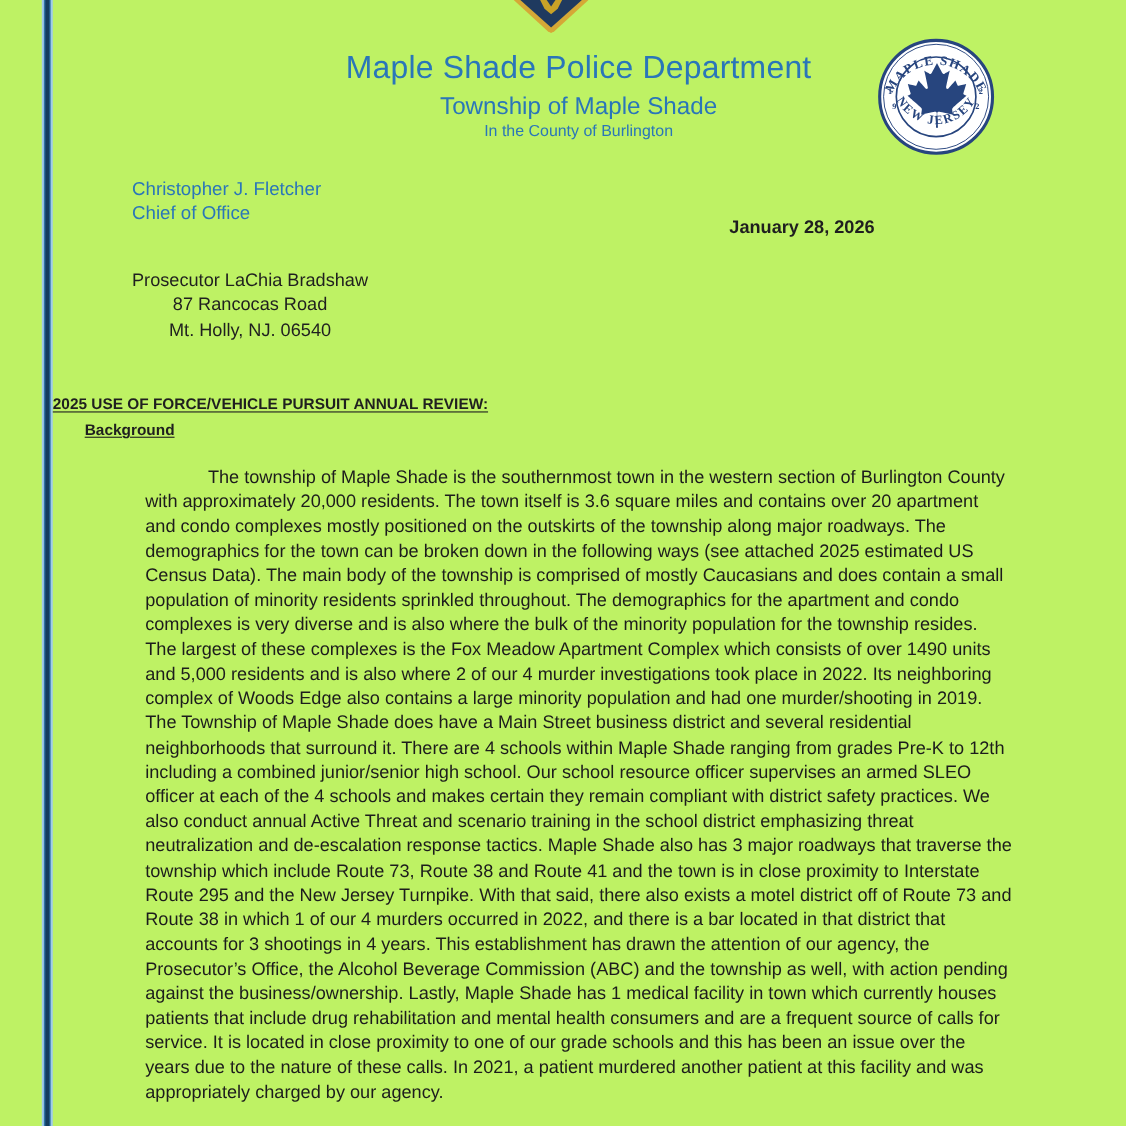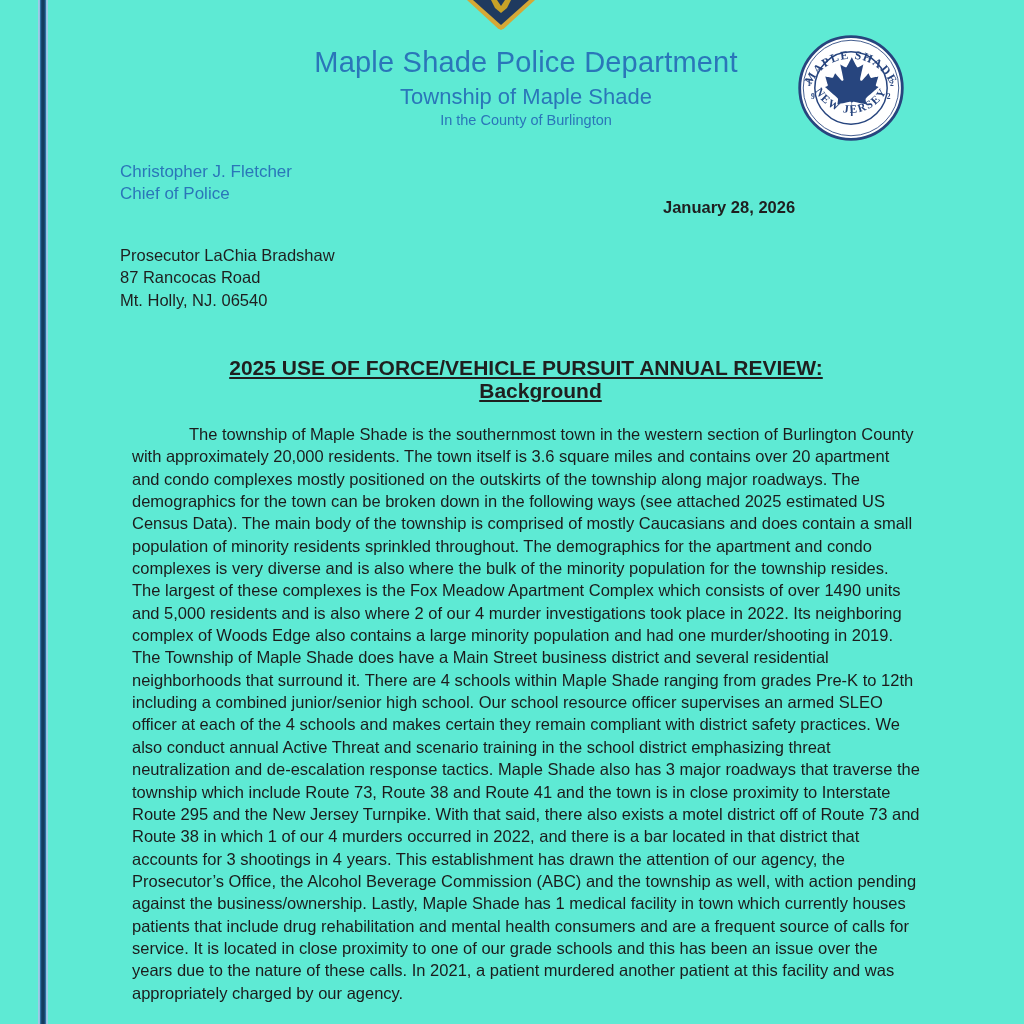--- a/index.html
+++ b/index.html
@@ -4,21 +4,21 @@
 <style>
   html,body{margin:0;padding:0;}
   body{
     width:1024px;height:1024px;
     background:#ffffff;
     font-family:"Liberation Sans", sans-serif;
     color:#1f1f1f;
     position:relative;
     overflow:hidden;
   }
-  .page{position:absolute;inset:0;background:#5eead4;}
+  .page{position:absolute;inset:0;background:#bef264;}
 
   
   .left-rule{
     position:absolute;left:38px;top:0;width:10px;height:1024px;
     background:linear-gradient(to right,
       #9fcbe8 0%, #9fcbe8 14%,
       #2b6ea0 25%,
       #123c5e 38%, #123c5e 62%,
       #2b6ea0 75%,
       #9fcbe8 86%, #9fcbe8 100%);
@@ -33,25 +33,25 @@
   .hdr-town{top:84px;font-size:22px;}
   .hdr-county{top:112px;font-size:14.5px;}
 
   
   .seal{position:absolute;left:797px;top:34px;width:108px;height:108px;}
 
   .chief{position:absolute;left:120px;top:131px;color:#2a76b9;font-size:17px;line-height:22px;margin-top:30px;}
 
   .date{position:absolute;left:663px;top:198px;font-size:16.5px;font-weight:bold;}
 
-  .recipient{position:absolute;left:120px;top:244px;font-size:16.5px;line-height:22.4px;}
+  .recipient{position:absolute;left:120px;top:244px;font-size:16.5px;line-height:22.4px;text-align:center;}
 
   .doc-title{
-    position:absolute;left:48px;right:20px;top:356px;text-align:center;
-    font-size:21px;font-weight:bold;line-height:23px;
+    position:absolute;left:48px;right:20px;top:356px;text-align:left;
+    font-size:14px;font-weight:bold;line-height:23px;
   }
   .doc-title span{text-decoration:underline;text-underline-offset:2px;}
   .doc-title .t2{display:block;margin-left:29px;}
 
   .body-par{
     position:absolute;left:132px;top:423px;width:789px;
     font-size:16.5px;line-height:22.35px;
     text-indent:57px;
     color:#1c1c1c;
   }
@@ -92,21 +92,21 @@
     <text x="13" y="60" font-size="7" font-weight="bold" fill="#27457E" font-family="Liberation Serif, serif">9</text>
     <text x="86" y="48" font-size="7" font-weight="bold" fill="#27457E" font-family="Liberation Serif, serif">2</text>
     <text x="83" y="60" font-size="7" font-weight="bold" fill="#27457E" font-family="Liberation Serif, serif">2</text>
     <g>
       <path transform="translate(23.5,21.5) scale(0.1065)" fill="#27457E" d="M383.8 351.7c2.5-2.5 105.2-92.4 105.2-92.4l-17.5-7.5c-10-4.9-7.4-11.5-5-17.4 2.4-7.6 20.1-67.3 20.1-67.3s-47.7 10-57.7 12.5c-7.5 2.4-10-2.5-12.5-7.5s-15-32.4-15-32.4-52.6 59.9-55.1 62.3c-10 7.5-20.1 0-17.6-10 0-10 27.6-129.6 27.6-129.6s-30.1 17.4-40.1 22.4c-7.5 5-12.6 5-17.6-5C293.5 72.3 255.9 0 255.9 0s-37.5 72.3-42.5 79.8c-5 10-10 10-17.6 5-10-5-40.1-22.4-40.1-22.4s27.6 119.6 27.6 129.6c2.5 10-7.5 17.5-17.6 10-2.5-2.5-55.1-62.3-55.1-62.3S98.1 167 95.6 172s-5 9.9-12.5 7.5C73 177 25.4 167 25.4 167s17.6 59.7 20.1 67.3c2.4 6 5 12.5-5 17.4L23 259.3s102.6 89.9 105.2 92.4c5.1 5 10 7.5 7.5 22.5-2.5 15-5 35.1-5 35.1s95.2-20.1 105.3-22.6c8.7-.9 18.3 2.5 18.3 12.5S248 512 248 512h16s-6.3-102.8-6.3-112.8 9.6-13.4 18.3-12.5c10 2.5 105.3 22.6 105.3 22.6s-2.5-20.1-5-35.1 2.5-17.5 7.5-22.5z"></path>
     </g>
   </svg>
 
   <div class="chief">
     <div>Christopher J. Fletcher</div>
-    <div>Chief of Police</div>
+    <div>Chief of Office</div>
   </div>
 
   <div class="date">January 28, 2026</div>
 
   <div class="recipient">
     <div>Prosecutor LaChia Bradshaw</div>
     <div>87 Rancocas Road</div>
     <div>Mt. Holly, NJ. 06540</div>
   </div>
 

